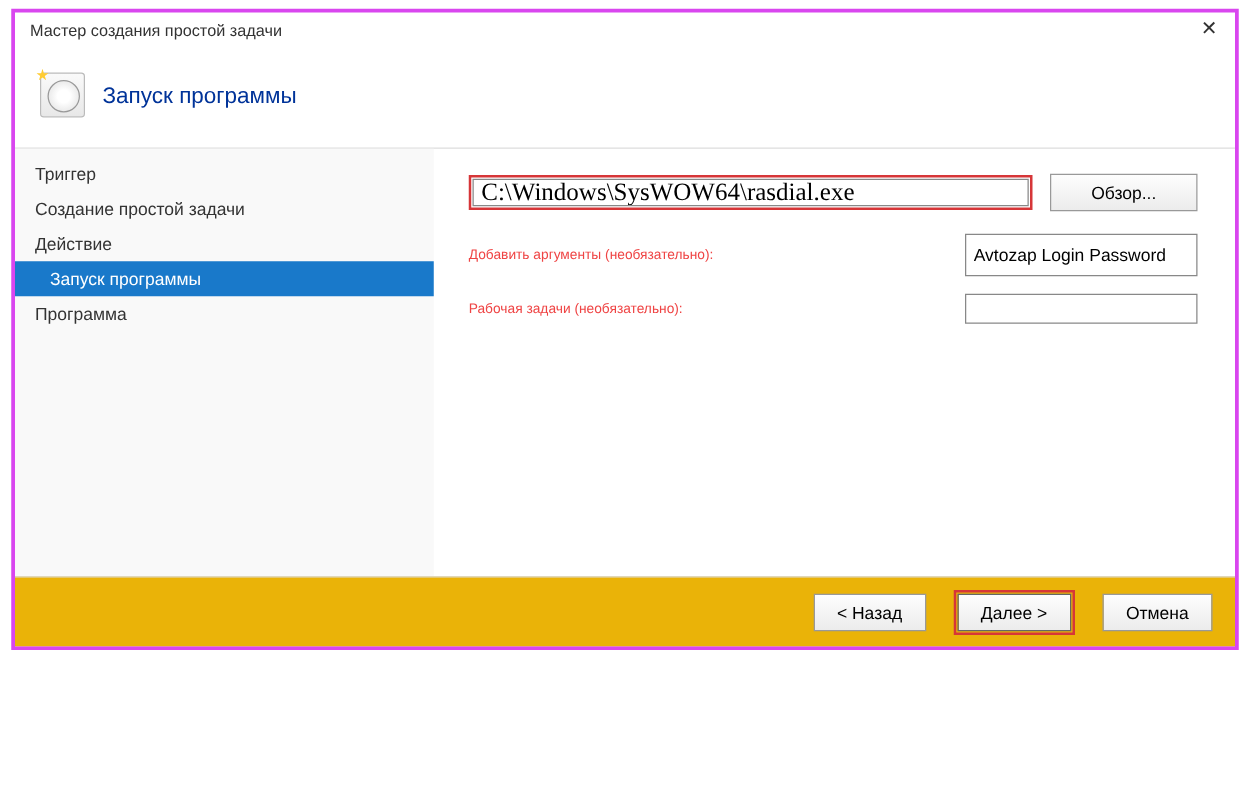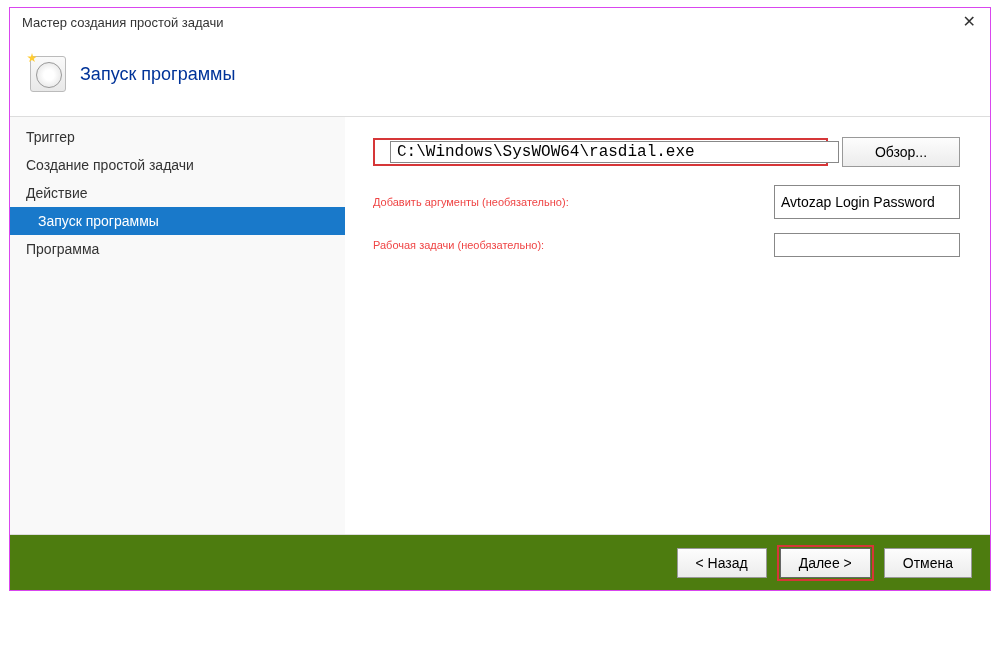--- a/index.html
+++ b/index.html
@@ -10,23 +10,23 @@
     body {
       font-family: 'Segoe UI', Tahoma, sans-serif;
       font-size: 13px;
       color: #333;
       background: #fff;
       width: 1000px;
       height: 649px;
       overflow: hidden;
     }
     .window {
-      border: 1px solid #d946ef;
+      border: 3px solid #d946ef;
       width: 982px;
-      height: 584px;
+      height: 513px;
       margin: 7px 9px;
       display: flex;
       flex-direction: column;
       background: #fff;
     }
     .titlebar {
       height: 28px;
       display: flex;
       align-items: center;
       justify-content: space-between;
@@ -130,24 +130,23 @@
     }
     .program-input-wrap {
       flex: 1;
       border: 2px solid #d63638;
       padding: 1px;
     }
     .program-input {
       width: 100%;
       border: 1px solid #888;
       padding: 3px 6px;
-      font-size: 16px;
-      font-family: Liberation Mono, monospace;
+      font-size: 20px;
+      font-family: Liberation Serif, serif;
       height: 22px;
-      margin-left: 14px;
     }
     .browse-btn {
       width: 118px;
       height: 30px;
       background: linear-gradient(to bottom, #fdfdfd, #ececec);
       border: 1px solid #999;
       font-size: 14px;
       cursor: pointer;
       font-family: inherit;
     }
@@ -172,24 +171,24 @@
     .row-with-input {
       display: flex;
       align-items: center;
       margin-bottom: 14px;
     }
     .footer {
       height: 56px;
       display: flex;
       align-items: center;
       justify-content: flex-end;
-      gap: 10px;
+      gap: 22px;
       padding: 0 18px;
       border-top: 1px solid #ddd;
-      background: #4d7c0f;
+      background: #eab308;
     }
     .footer-btn {
       height: 30px;
       padding: 0 18px;
       background: linear-gradient(to bottom, #fdfdfd, #ececec);
       border: 1px solid #999;
       font-size: 14px;
       cursor: pointer;
       font-family: inherit;
     }

